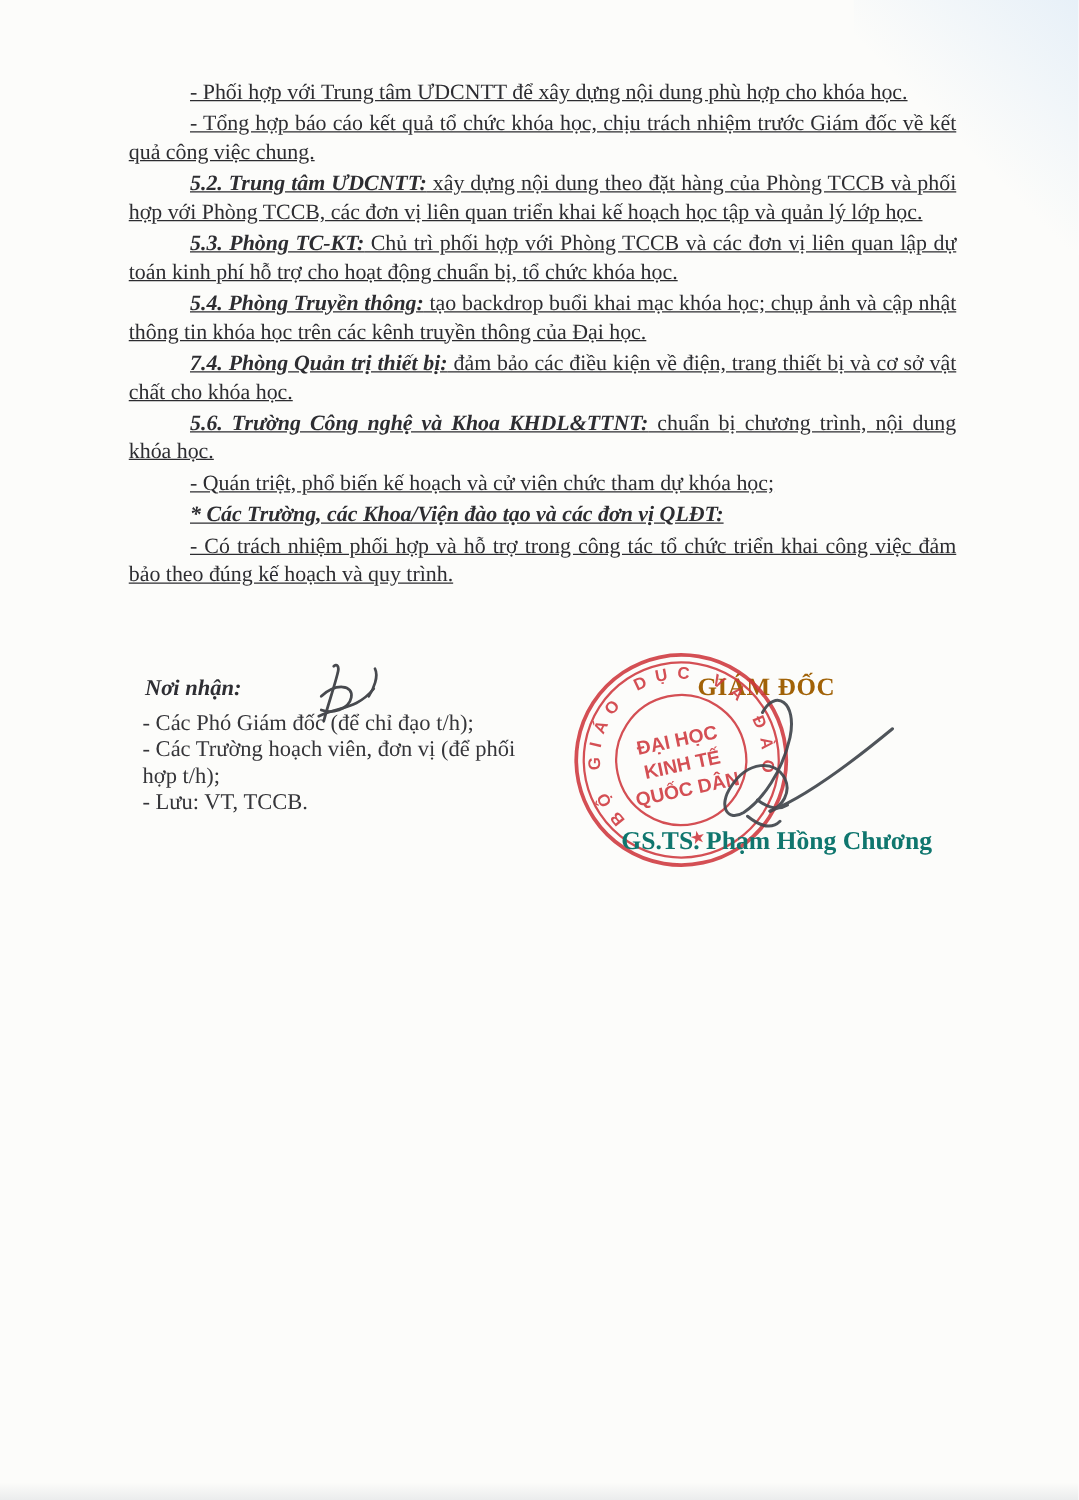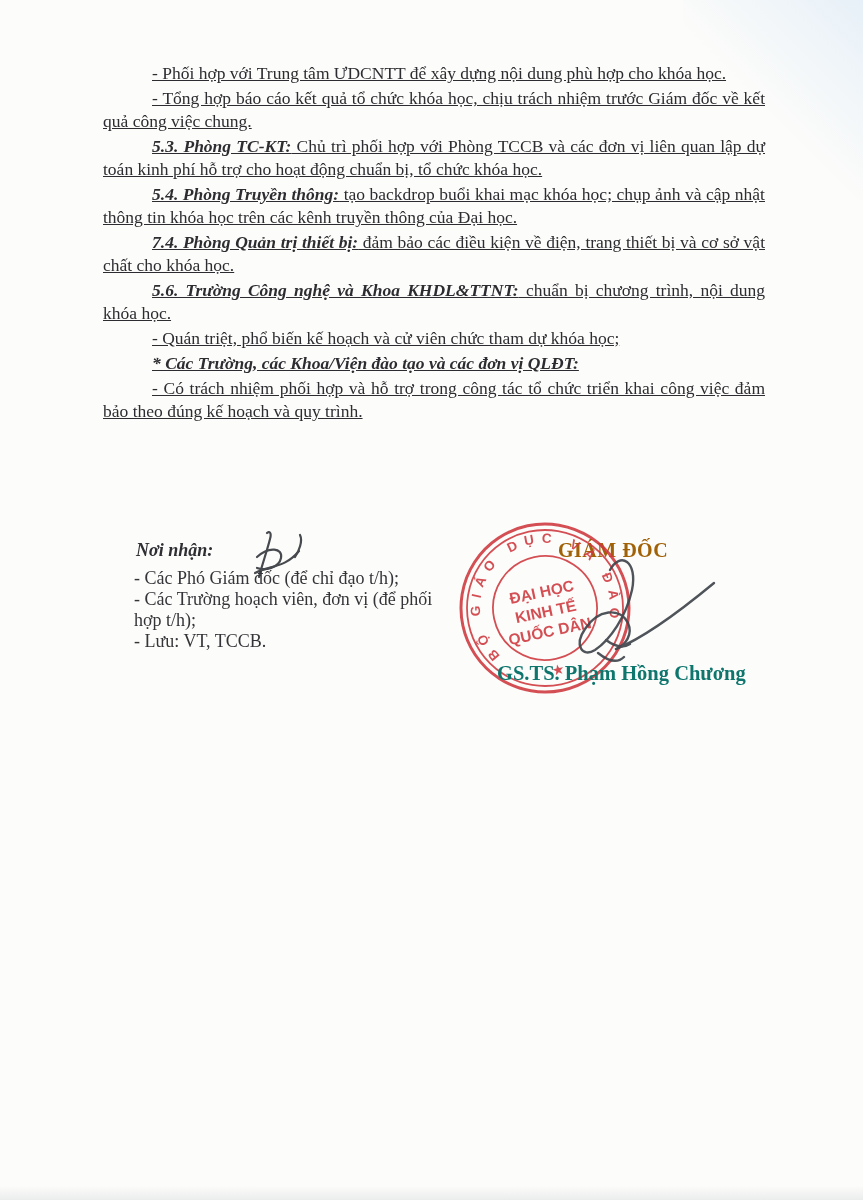--- a/index.html
+++ b/index.html
@@ -25,21 +25,21 @@
   .doc-body{
     position:absolute;left:103px;top:62px;width:662px;
     font-size:17.5px;line-height:22.7px;color:#2d2d31;
     text-align:justify;
   }
   .doc-body p{margin:0;text-indent:49px;text-decoration:underline;}
   .doc-body p + p{margin-top:2.5px;}
   .lead{font-weight:bold;font-style:italic;}
   
   .recipients{
-    position:absolute;left:114px;top:540px;width:330px;color:#353539;margin-left:20px;
+    position:absolute;left:114px;top:540px;width:330px;color:#353539;
   }
   .recipients .heading{
     font-size:18px;font-weight:bold;font-style:italic;margin:0 0 7px 2px;color:#2e2e33;
   }
   .recipients ul{list-style:none;margin:0;padding:0;font-size:18px;line-height:21px;}
   
   .sig-title{
     position:absolute;left:558px;top:539px;
     font-size:20px;font-weight:bold;letter-spacing:.5px;color:#a16207;
   }
@@ -58,20 +58,21 @@
 </head>
 <body>
 
 <div class="page">
 
   <div class="corner-artifact"></div>
 
   <div class="doc-body">
     <p><span class="lead"></span><span>- Phối hợp với Trung tâm ƯDCNTT để xây dựng nội dung phù hợp cho khóa học.</span></p>
     <p><span class="lead"></span><span>- Tổng hợp báo cáo kết quả tổ chức khóa học, chịu trách nhiệm trước Giám đốc về kết quả công việc chung.</span></p>
+    <p><span class="lead">5.2. Trung tâm ƯDCNTT:</span><span> xây dựng nội dung theo đặt hàng của Phòng TCCB và phối hợp với Phòng TCCB, các đơn vị liên quan triển khai kế hoạch học tập và quản lý lớp học.</span></p>
     <p><span class="lead">5.3. Phòng TC-KT:</span><span> Chủ trì phối hợp với Phòng TCCB và các đơn vị liên quan lập dự toán kinh phí hỗ trợ cho hoạt động chuẩn bị, tổ chức khóa học.</span></p>
     <p><span class="lead">5.4. Phòng Truyền thông:</span><span> tạo backdrop buổi khai mạc khóa học; chụp ảnh và cập nhật thông tin khóa học trên các kênh truyền thông của Đại học.</span></p>
     <p><span class="lead">7.4. Phòng Quản trị thiết bị:</span><span> đảm bảo các điều kiện về điện, trang thiết bị và cơ sở vật chất cho khóa học.</span></p>
     <p><span class="lead">5.6. Trường Công nghệ và Khoa KHDL&amp;TTNT:</span><span> chuẩn bị chương trình, nội dung khóa học.</span></p>
     <p><span class="lead"></span><span>- Quán triệt, phổ biến kế hoạch và cử viên chức tham dự khóa học;</span></p>
     <p><span class="lead">* Các Trường, các Khoa/Viện đào tạo và các đơn vị QLĐT:</span><span></span></p>
     <p><span class="lead"></span><span>- Có trách nhiệm phối hợp và hỗ trợ trong công tác tổ chức triển khai công việc đảm bảo theo đúng kế hoạch và quy trình.</span></p>
   </div>
 
   <div class="recipients">

